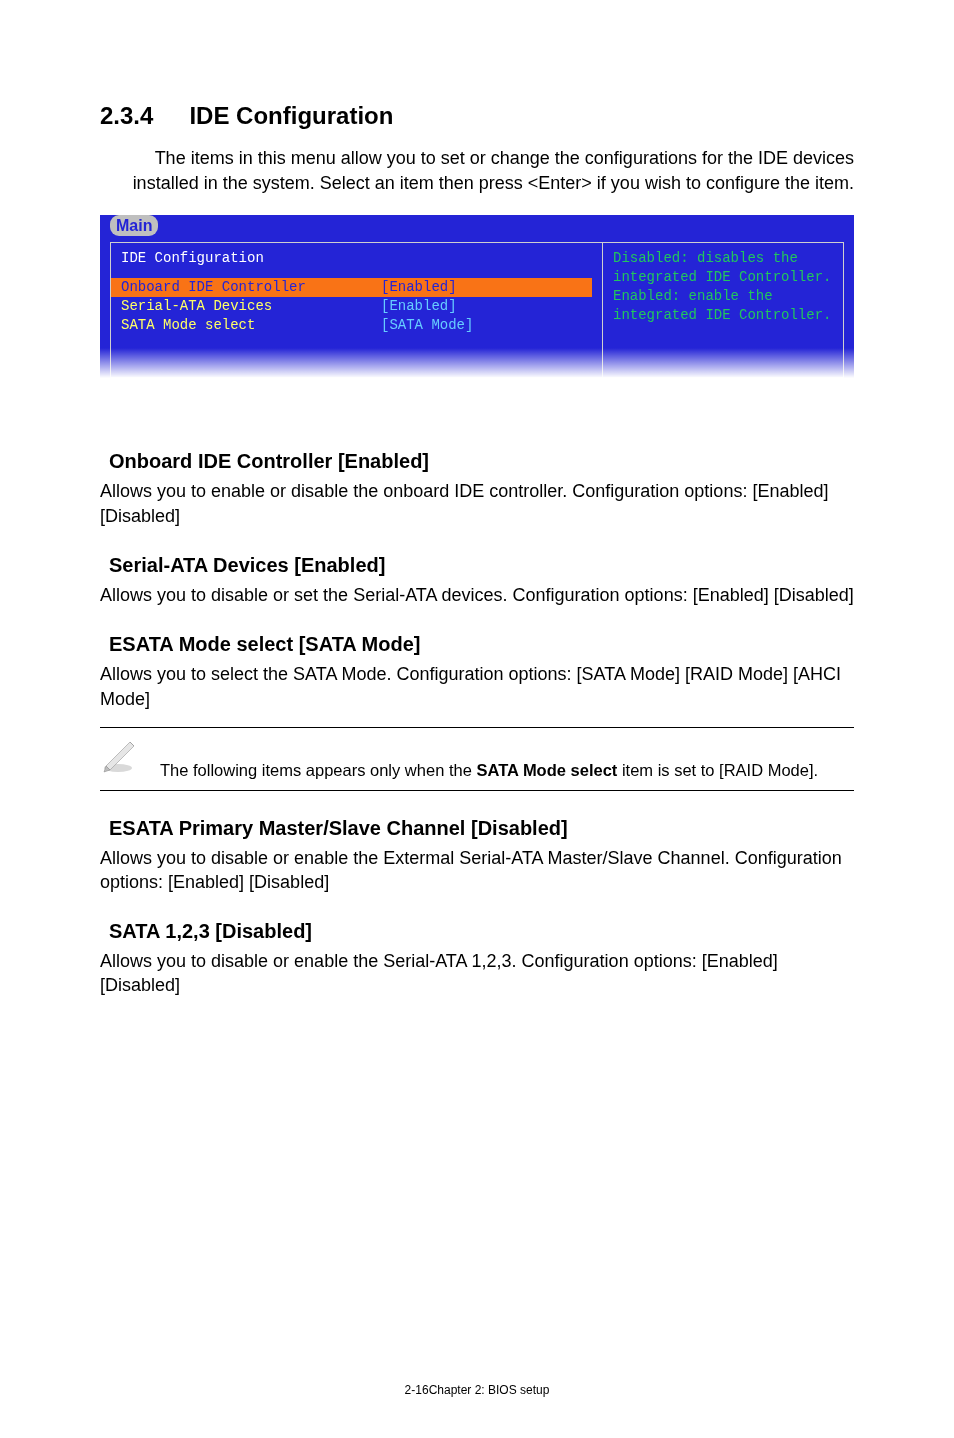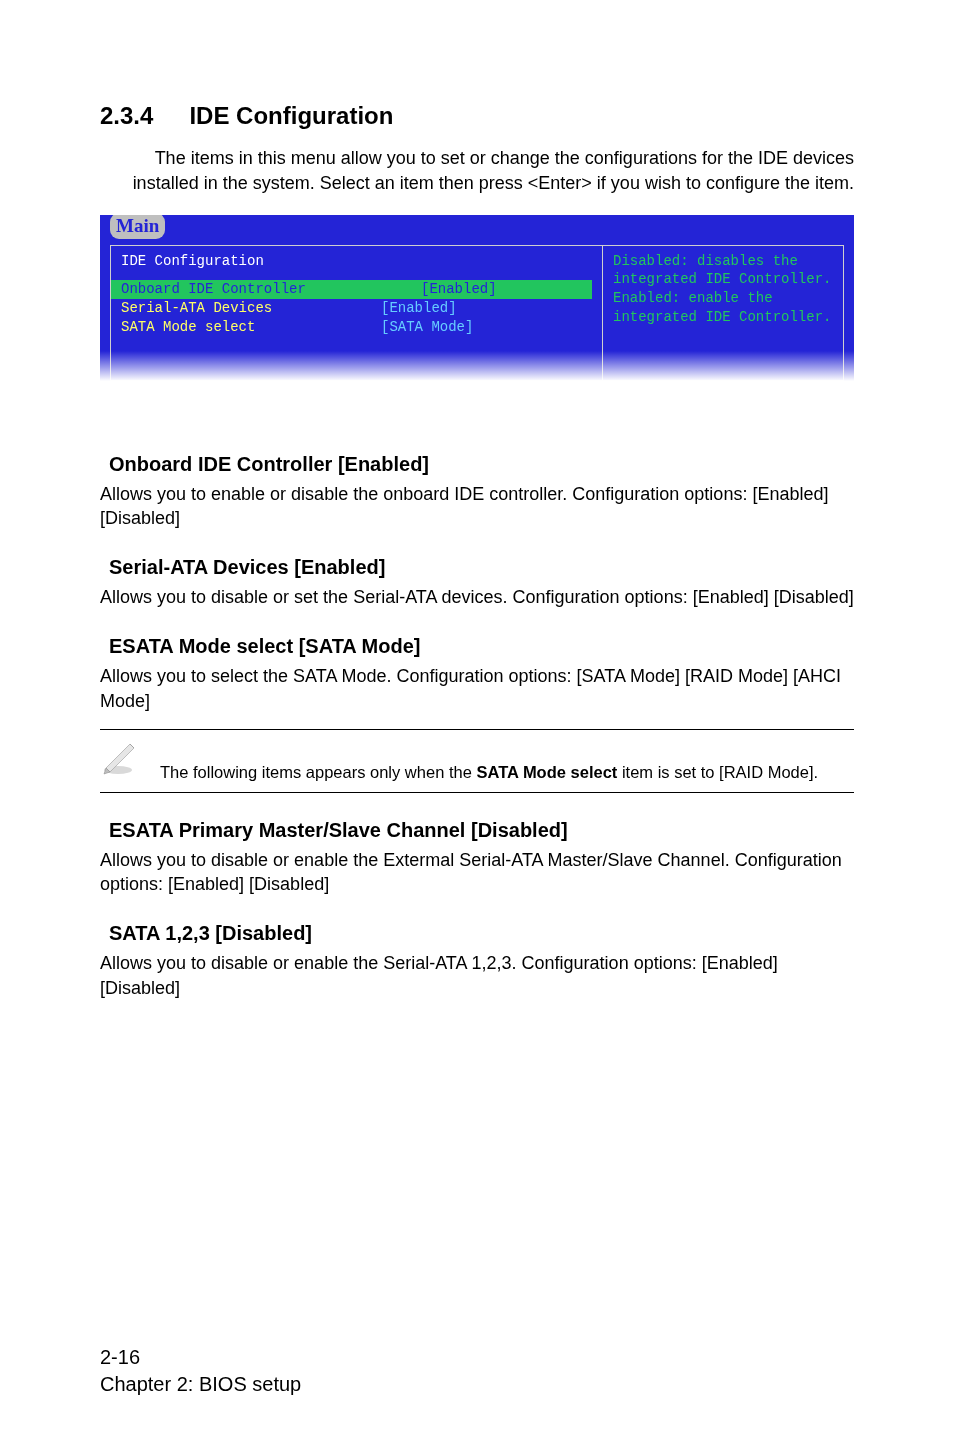--- a/index.html
+++ b/index.html
@@ -37,23 +37,23 @@
     color: #ffff66;
     text-align: center;
     font-weight: bold;
     font-size: 15px;
     padding: 2px 0 0 0;
   }
   .bios-tab {
     background: #bfbfbf;
     color: #2424d6;
     display: inline-block;
-    font-family: Liberation Serif, serif;
+    font-family: Liberation Sans, sans-serif;
     font-weight: bold;
-    font-size: 19px;
+    font-size: 16px;
     padding: 0 6px;
     margin-left: 10px;
     margin-top: -2px;
     border-radius: 9px;
   }
   .bios-body {
     display: flex;
     padding: 6px 10px 0 10px;
     font-family: "Courier New", monospace;
     font-size: 14px;
@@ -69,21 +69,21 @@
   .bios-right {
     width: 220px;
     border: 1px solid #cfcfcf;
     padding: 6px 10px 18px 10px;
     color: #22c55e;
   }
   .bios-left .cfg-title { color: #fff; margin-bottom: 10px; font-weight: normal; }
   .bios-row { display:flex; }
   .bios-row .label { width: 260px; }
   .bios-row .value { }
-  .bios-row.highlight { background: #22c55e; color:#2424d6; margin-left:-10px; padding-left:10px;gap:40px; }
+  .bios-row.highlight { background: #f97316; color:#2424d6; margin-left:-10px; padding-left:10px; }
   .bios-row.highlight .value { color: inherit; }
   .bios-left, .bios-right { min-height: 110px; }
   .bios-fade {
     position: absolute;
     left:0; right:0; bottom:0;
     height: 30px;
     background: linear-gradient(to bottom, rgba(255,255,255,0) 0%, #fff 100%);
     pointer-events:none;
   }
   h3.subhead {
@@ -98,26 +98,25 @@
     display: flex;
     align-items: flex-end;
     padding: 8px 0;
     margin: 10px 0 20px 0;
   }
   .note-icon { width: 60px; flex-shrink:0; }
   .note-text { font-size: 16.5px; padding-top: 2px; }
   .footer {
     display:flex;
     justify-content: center;
-    font-size: 20px;
+    font-size: 12px;
     position: absolute;
     bottom: 40px;
     left: 100px; right: 100px;
     border-top: none;
-    flex-direction: column;
   }
 </style>
 </head>
 <body>
 
 <div class="page">
 
   <h2 class="section-title">
     <span class="section-num">2.3.4</span><span>IDE Configuration</span>
   </h2>

